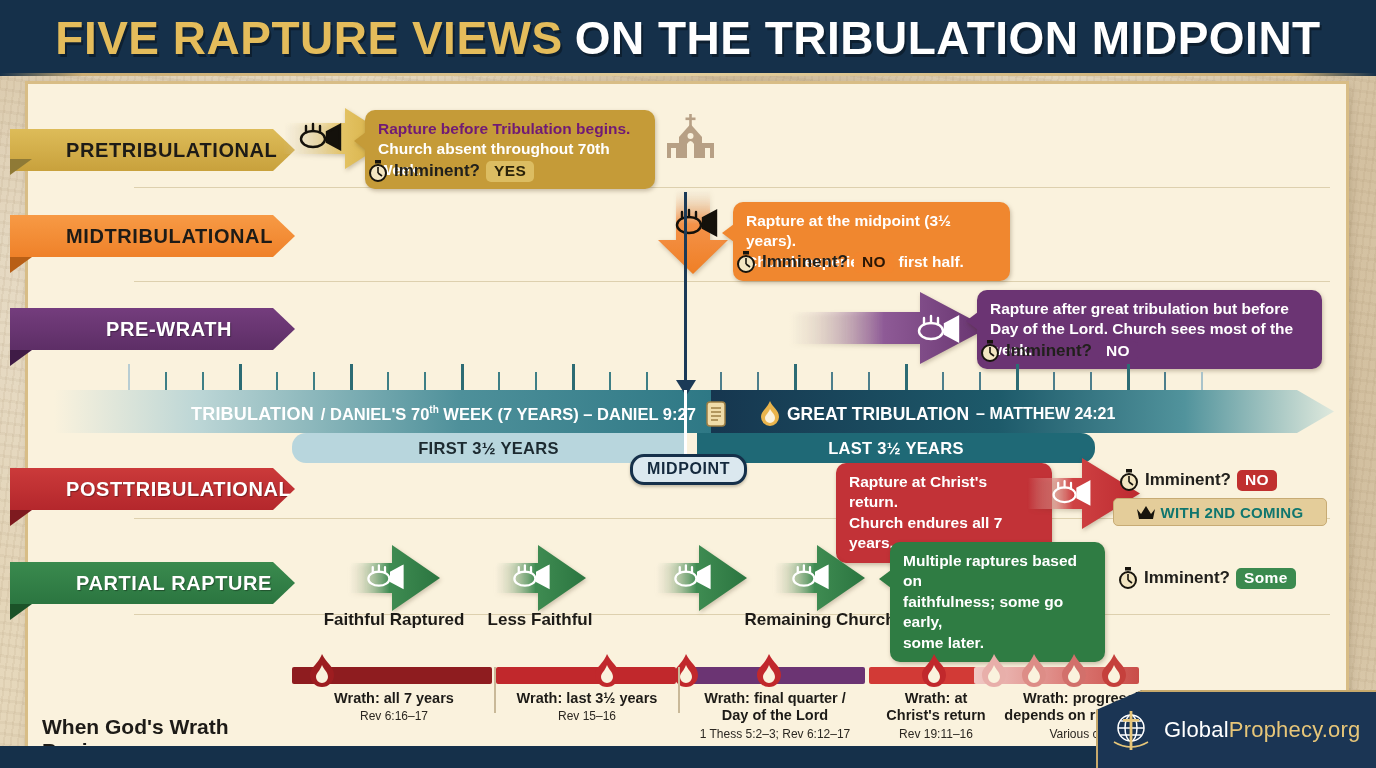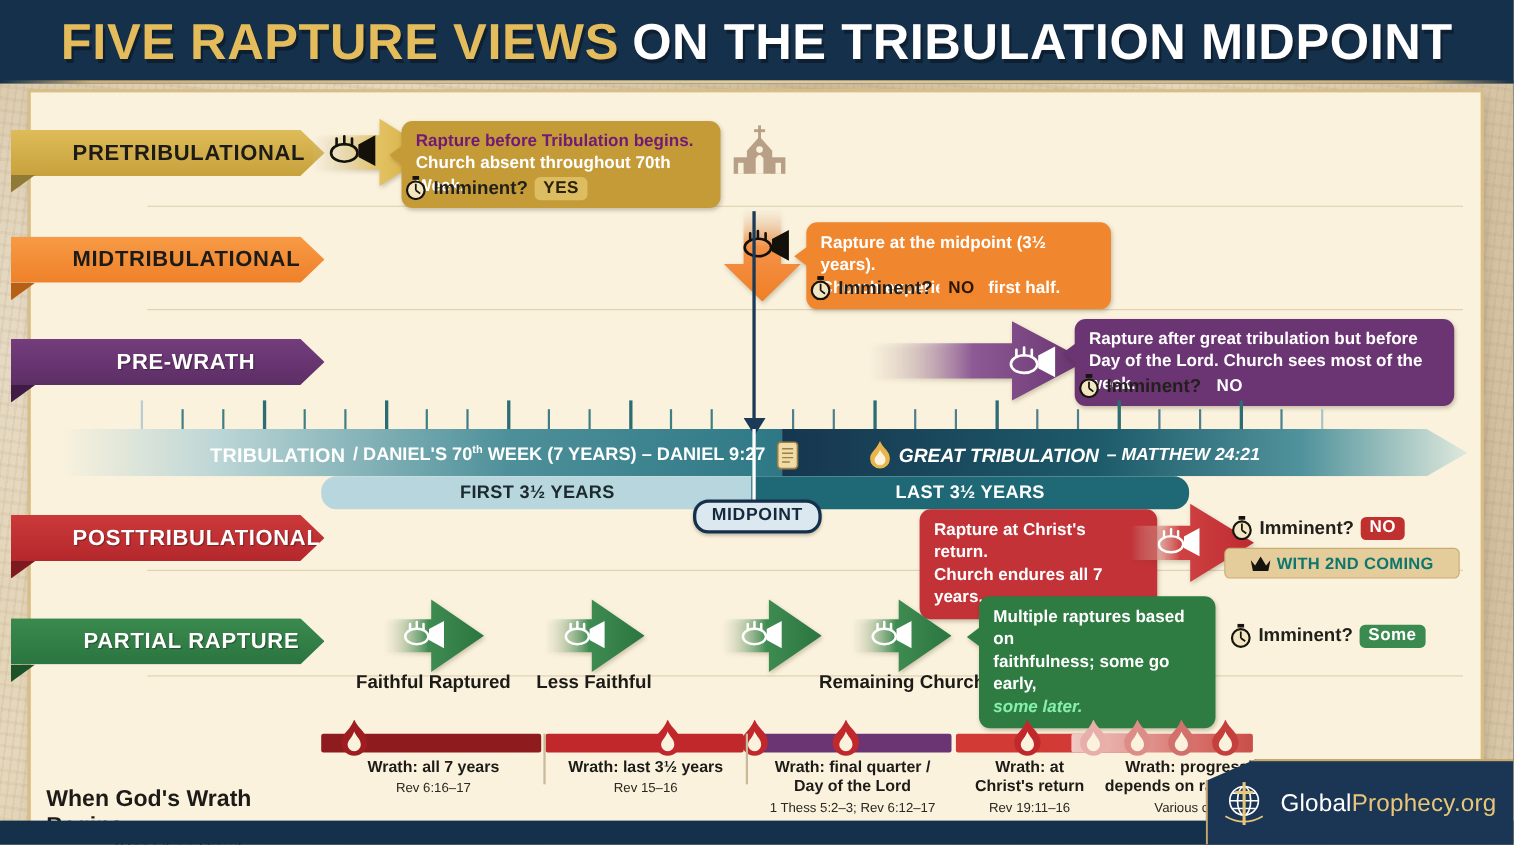--- a/index.html
+++ b/index.html
@@ -163,21 +163,21 @@
   <div class="parchment"></div>
 
   <div class="page">
     <div class="corner-cut"></div>
 
     <div class="sep" style="left:106px;top:103px;width:1196px;"></div>
     <div class="sep" style="left:106px;top:197px;width:1196px;"></div>
     <div class="sep" style="left:106px;top:434px;width:1196px;"></div>
     <div class="sep" style="left:106px;top:530px;width:1196px;"></div>
 
-    <div class="banner" style="left:-18px;top:34px;width:285px;background:linear-gradient(180deg,#ddbc59,#c8a13c);color:#1d1b17;">
+    <div class="banner" style="left:-18px;top:45px;width:285px;background:linear-gradient(180deg,#ddbc59,#c8a13c);color:#1d1b17;">
       <span style="margin-left:30px;">PRETRIBULATIONAL</span>
     </div>
     <div class="banner-fold" style="left:-18px;top:75px;background:#8f7a36;"></div>
 
     <svg class="harrow" style="left:255px;top:22px;" width="110" height="65" viewBox="0 0 110 65">
       <defs>
           <linearGradient id="gA" x1="0" y1="0" x2="1" y2="0">
         <stop offset="0" stop-color="#f7efd6" stop-opacity="0"></stop>
             <stop offset="55%" stop-color="#e3c263"></stop>
             <stop offset="100%" stop-color="#d2ab3c"></stop>
@@ -358,33 +358,33 @@
         <span>/ DANIEL'S 70</span><sup style="font-size:10px;">th</sup><span> WEEK (7 YEARS) – DANIEL 9:27</span>
       </span>
       <svg width="22" height="28" viewBox="0 0 22 28" style="margin-left:2px;">
         <rect x="2" y="2" width="18" height="24" rx="3" fill="#f0dca9" stroke="#9d7f44" stroke-width="1.5"></rect>
         <g stroke="#9d7f44" stroke-width="1.3">
             <path d="M6 8h10M6 12h10M6 16h10M6 20h7"></path>
           </g>
       </svg>
     </div>
 
-    <div class="tl-label" style="left:762px;top:317px;font-size:17.5px;font-style:italic;">
+    <div class="tl-label" style="left:732px;top:317px;font-size:17.5px;">
       <svg width="20" height="26" viewBox="0 0 20 26">
         <path d="M10 0 C13 7 19 9 19 16 a9 9 0 0 1 -18 0 C1 10 6 9 10 0 Z" fill="#e9b44c"></path>
         <path d="M10 8 C12 12 15 13 15 17 a5 5 0 0 1 -10 0 C5 14 8 13 10 8 Z" fill="#faf2dd"></path>
       </svg>
       <span>GREAT TRIBULATION</span>
       <span style="font-size:16px;font-weight:bold;">– MATTHEW 24:21</span>
     </div>
 
     <div class="halfbar" style="left:264px;top:349px;width:393px;background:#b8d6dd;color:#1c2a30;border-radius:14px 0 0 14px;">
       <span>FIRST 3½ YEARS</span>
     </div>
-    <div class="halfbar" style="left:655px;top:349px;width:398px;background:#1f6976;color:#ffffff;border-radius:0 14px 14px 0;">
+    <div class="halfbar" style="left:669px;top:349px;width:398px;background:#1f6976;color:#ffffff;border-radius:0 14px 14px 0;">
       <span>LAST 3½ YEARS</span>
     </div>
 
     <div style="position:absolute;left:656px;top:108px;width:3px;height:192px;background:#1b3a57;"></div>
     <svg style="position:absolute;left:648px;top:296px;" width="20" height="16" viewBox="0 0 20 16">
       <path d="M10 16 L0 0 L20 0 Z" fill="#1b3a57"></path>
     </svg>
     <div style="position:absolute;left:656px;top:306px;width:3px;height:75px;background:#ffffff;"></div>
     <div class="midpoint-badge" style="left:602px;top:370px;">
       <span>MIDPOINT</span>
@@ -492,21 +492,21 @@
     </svg>
 
     <div class="plabel" style="left:286px;top:526px;width:160px;">Faithful Raptured</div>
     <div class="plabel" style="left:437px;top:526px;width:150px;">Less Faithful</div>
     <div class="plabel" style="left:712px;top:526px;width:160px;">Remaining Church</div>
 
     <div class="bubble left-tail" style="left:862px;top:458px;width:215px;color:#2f7c43;background:#2f7c43;">
       <span class="tail" style="top:28px;"></span>
       <div style="color:#fff;">Multiple raptures based on</div>
       <div style="color:#fff;">faithfulness; some go early,</div>
-      <div style="color:#86efac;font-style:italic;">some later.</div>
+      <div style="color:#ffffff;">some later.</div>
     </div>
 
     <div class="imm" style="left:1090px;top:483px;">
       <svg width="20" height="22" viewBox="0 0 20 22">
         <rect x="7" y="0" width="6" height="3.5" fill="#17140d"></rect>
         <circle cx="10" cy="13" r="8" fill="#f3e6c2" stroke="#17140d" stroke-width="2"></circle>
         <path d="M10 13 L10 7 M10 13 L14 16" stroke="#17140d" stroke-width="1.6" fill="none"></path>
       </svg>
       <span>Imminent?</span>
       <span class="badge" style="background:#3b8a4f;color:#fff;">Some</span>

